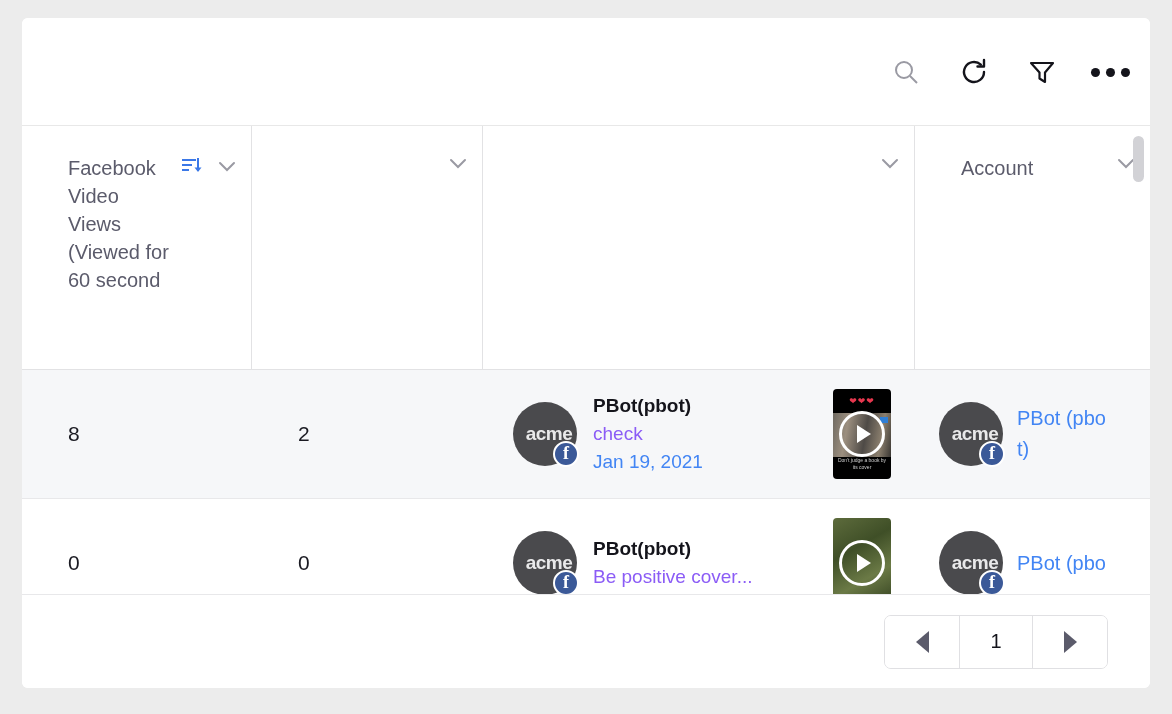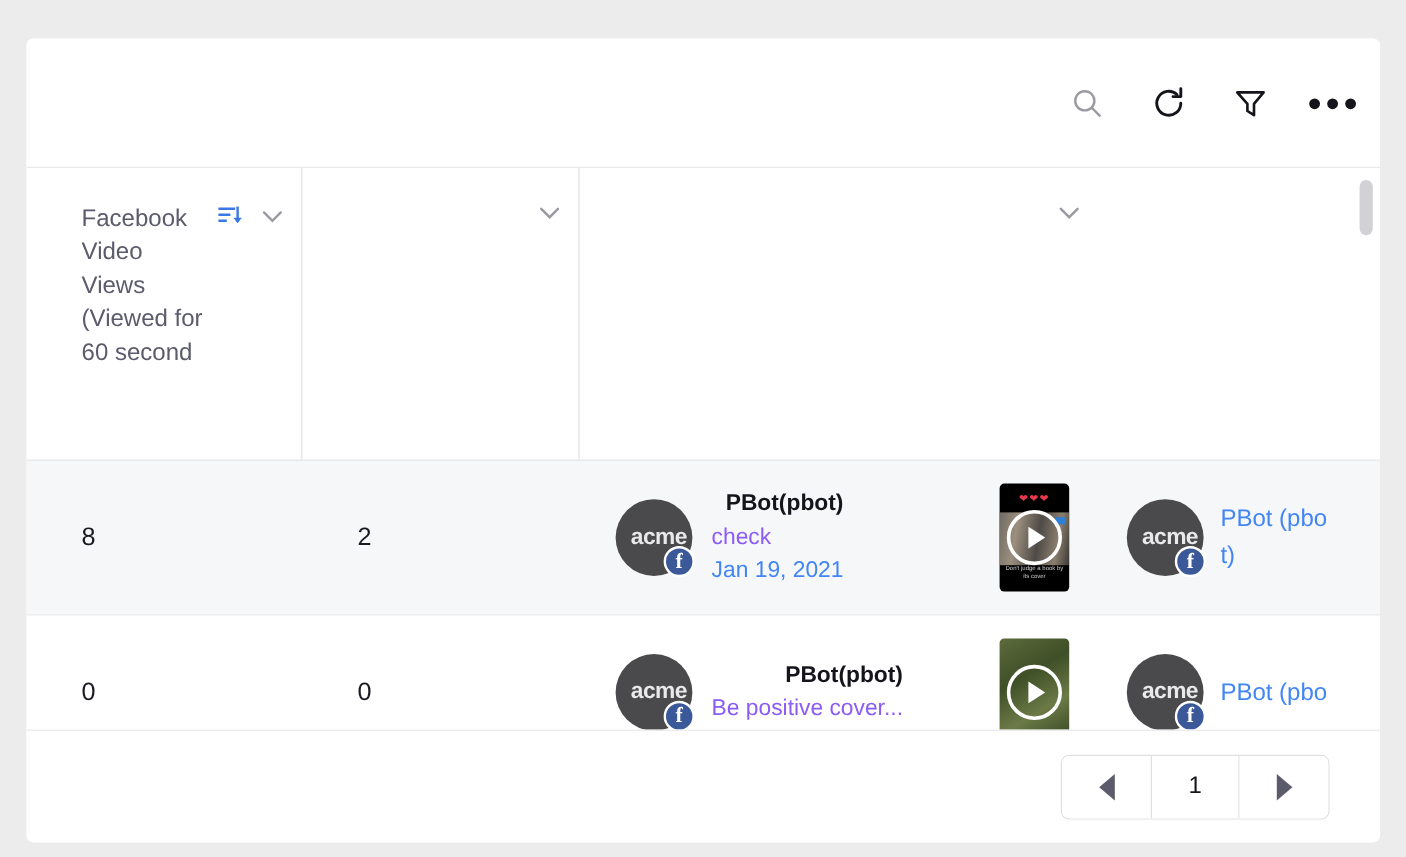--- a/index.html
+++ b/index.html
@@ -8,21 +8,21 @@
     width: 1172px;
     height: 714px;
     background: #ececec;
     font-family: "Liberation Sans", sans-serif;
     overflow: hidden;
   }
 
   .card {
     position: absolute;
     left: 22px;
-    top: 32px;
+    top: 18px;
     width: 1128px;
     height: 670px;
     background: #ffffff;
     border-radius: 6px;
     overflow: hidden;
   }
 
   
   .toolbar {
     position: absolute;
@@ -157,21 +157,21 @@
   .fb-badge b {
     color: #fff;
     font-family: "Liberation Serif", serif;
     font-size: 18px;
     font-weight: 700;
     line-height: 1;
     transform: translateY(-1px);
   }
 
   .post-text { display: flex; flex-direction: column; gap: 6px; min-width: 0; }
-  .post-author { font-size: 19px; font-weight: 700; color: #14141b; white-space: nowrap; text-align: right; }
+  .post-author { font-size: 19px; font-weight: 700; color: #14141b; white-space: nowrap; }
   .post-msg { font-size: 19px; color: #8b5cf6; white-space: nowrap; overflow: hidden; text-overflow: ellipsis; }
   .post-date { font-size: 19px; color: #4285f4; white-space: nowrap; cursor: pointer; }
 
   .thumb-wrap {
     margin-left: auto;
     margin-right: 24px;
     position: relative;
     flex: 0 0 auto;
     cursor: pointer;
   }
@@ -361,20 +361,30 @@
       <div class="head-cell c3">
         <div class="head-icons">
           <span class="chev">
             <svg width="20" height="14" viewBox="0 0 20 14">
               <path d="M3 4 L10 11 L17 4" fill="none" stroke="#9a9aa3" stroke-width="2" stroke-linecap="round"></path>
             </svg>
           </span>
         </div>
       </div>
 
+      <div class="head-cell c4">
+        <div class="head-title">Account</div>
+        <div class="head-icons">
+          <span class="chev">
+            <svg width="20" height="14" viewBox="0 0 20 14">
+              <path d="M3 4 L10 11 L17 4" fill="none" stroke="#9a9aa3" stroke-width="2" stroke-linecap="round"></path>
+            </svg>
+          </span>
+        </div>
+      </div>
     </div>
 
     <div class="body-row row1 hl">
 
       <div class="cell c1">
         <span class="num">8</span>
       </div>
 
       <div class="cell c2">
         <span class="num">2</span>

